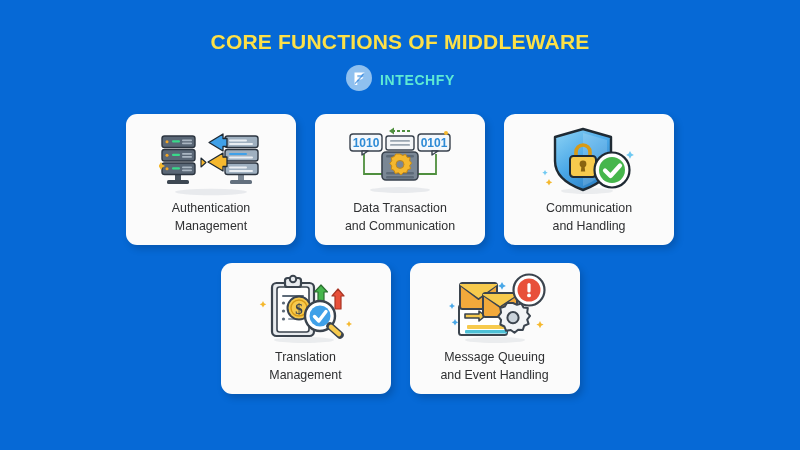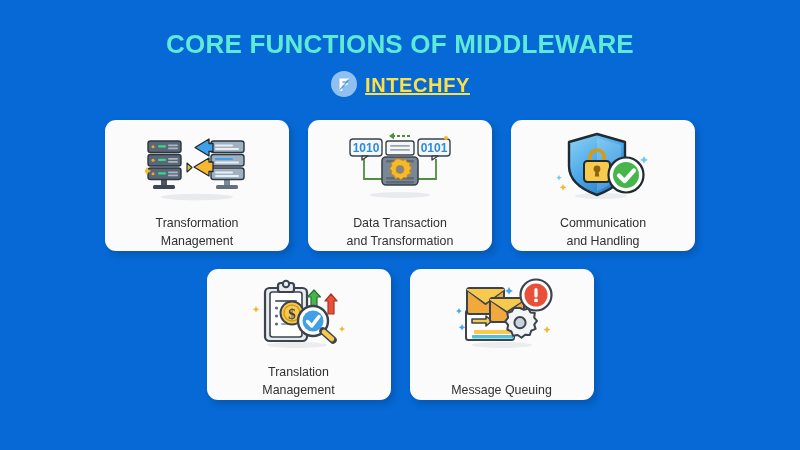--- a/index.html
+++ b/index.html
@@ -15,62 +15,60 @@
   .infographic {
     width: 800px; height: 450px;
     background: #0669d6;
     display: flex;
     flex-direction: column;
     align-items: center;
     position: relative;
   }
   .title {
     margin-top: 30px;
-    color: #5eead4;
-    font-size: 26px;
+    color: #fde047;
+    font-size: 21px;
     font-weight: bold;
     letter-spacing: 0.2px;
     text-align: center;
     line-height: 1.1;
     font-family: "Liberation Sans", sans-serif;
   }
   .brand {
     margin-top: 11px;
     display: flex;
     align-items: center;
     justify-content: center;
     gap: 7px;
   }
   .brand-mark { display: block; }
   .brand-text {
-    color: #fde047;
-    font-size: 20px;
+    color: #5eead4;
+    font-size: 14px;
     font-weight: bold;
     letter-spacing: 0.6px;
     font-family: "Liberation Sans", sans-serif;
-    text-decoration: underline;
   }
   .rows { margin-top: 18px; width: 100%; }
   .row {
     display: flex;
     justify-content: center;
     gap: 19px;
   }
   .row + .row { margin-top: 18px; }
   .card {
-    width: 184px;
+    width: 170px;
     height: 131px;
     background: #fbfbfb;
     border-radius: 11px;
     box-shadow: 3px 4px 7px rgba(0,0,0,0.17);
     display: flex;
     flex-direction: column;
     align-items: center;
     padding-top: 9px;
-    justify-content: space-between;
   }
   .card-icon {
     height: 75px;
     width: 110px;
     display: flex;
     align-items: center;
     justify-content: center;
   }
   .card-label {
     margin-top: 2px;
@@ -157,21 +155,21 @@
 
             <path d="M64 14.5 L64 10 L50 18.5 L64 27 L64 22.5 L68 22.5 L68 14.5 Z" fill="#3fa0e8" stroke="#1e2933" stroke-width="1.3" stroke-linejoin="round"></path>
 
             <path d="M64 33 L64 29 L49 38 L64 47 L64 42.5 L68 42.5 L68 33 Z" fill="#f5b82e" stroke="#1e2933" stroke-width="1.3" stroke-linejoin="round"></path>
             <path d="M42 34 L47 38.5 L42 43 Z" fill="#f5b82e" stroke="#1e2933" stroke-width="1.1" stroke-linejoin="round"></path>
 
             <path d="M1 38 l1.4 2.6 2.6 1.4 -2.6 1.4 -1.4 2.6 -1.4 -2.6 -2.6 -1.4 2.6 -1.4z" fill="#f5b82e" transform="translate(1,0)"></path>
           </svg>
         </div>
         <div class="card-label">
-          <span>Transformation</span><br>
+          <span>Authentication</span><br>
           <span>Management</span>
         </div>
       </div>
 
       <div class="card">
         <div class="card-icon">
           <svg width="104" height="74" viewBox="0 0 104 74">
             <ellipse cx="52" cy="66" rx="30" ry="3" fill="#d9dde2" opacity="0.55"></ellipse>
 
             <path d="M16 30 L16 50 L36 50" fill="none" stroke="#4f8f3e" stroke-width="1.8"></path>
@@ -203,21 +201,21 @@
             <g>
               <rect x="70" y="10" width="32" height="17" rx="3" fill="#f4f8fc" stroke="#39424d" stroke-width="1.4"></rect>
               <path d="M84 27 L84 31 L90 27 Z" fill="#f4f8fc" stroke="#39424d" stroke-width="1.4" stroke-linejoin="round"></path>
               <text x="86" y="23" font-family="Liberation Sans, sans-serif" font-size="12" font-weight="bold" fill="#2e8bd6" text-anchor="middle">0101</text>
             </g>
             <circle cx="98" cy="9" r="2" fill="#f5b82e"></circle>
           </svg>
         </div>
         <div class="card-label">
           <span>Data Transaction</span><br>
-          <span>and Transformation</span>
+          <span>and Communication</span>
         </div>
       </div>
 
       <div class="card">
         <div class="card-icon">
           <svg width="104" height="74" viewBox="0 0 104 74">
             <defs>
               <linearGradient id="shieldGrad" x1="0" y1="0" x2="0.7" y2="1">
                 <stop offset="0%" stop-color="#8fd4f5"></stop>
                 <stop offset="55%" stop-color="#4aa8e8"></stop>
@@ -326,18 +324,19 @@
             <circle cx="86" cy="22.4" r="1.9" fill="#ffffff"></circle>
 
             <path d="M59 9 l1.3 2.6 2.6 1.3 -2.6 1.3 -1.3 2.6 -1.3 -2.6 -2.6 -1.3 2.6 -1.3z" fill="#4aa8e8"></path>
             <path d="M12 46 l1.1 2.2 2.2 1.1 -2.2 1.1 -1.1 2.2 -1.1 -2.2 -2.2 -1.1 2.2 -1.1z" fill="#4aa8e8"></path>
             <path d="M9 30 l1 2 2 1 -2 1 -1 2 -1 -2 -2 -1 2 -1z" fill="#4aa8e8"></path>
             <path d="M97 48 l1.2 2.4 2.4 1.2 -2.4 1.2 -1.2 2.4 -1.2 -2.4 -2.4 -1.2 2.4 -1.2z" fill="#f5b82e"></path>
           </svg>
         </div>
         <div class="card-label">
           <span>Message Queuing</span><br>
+          <span>and Event Handling</span>
         </div>
       </div>
 
     </div>
   </div>
 </div>
 
 </body></html>

